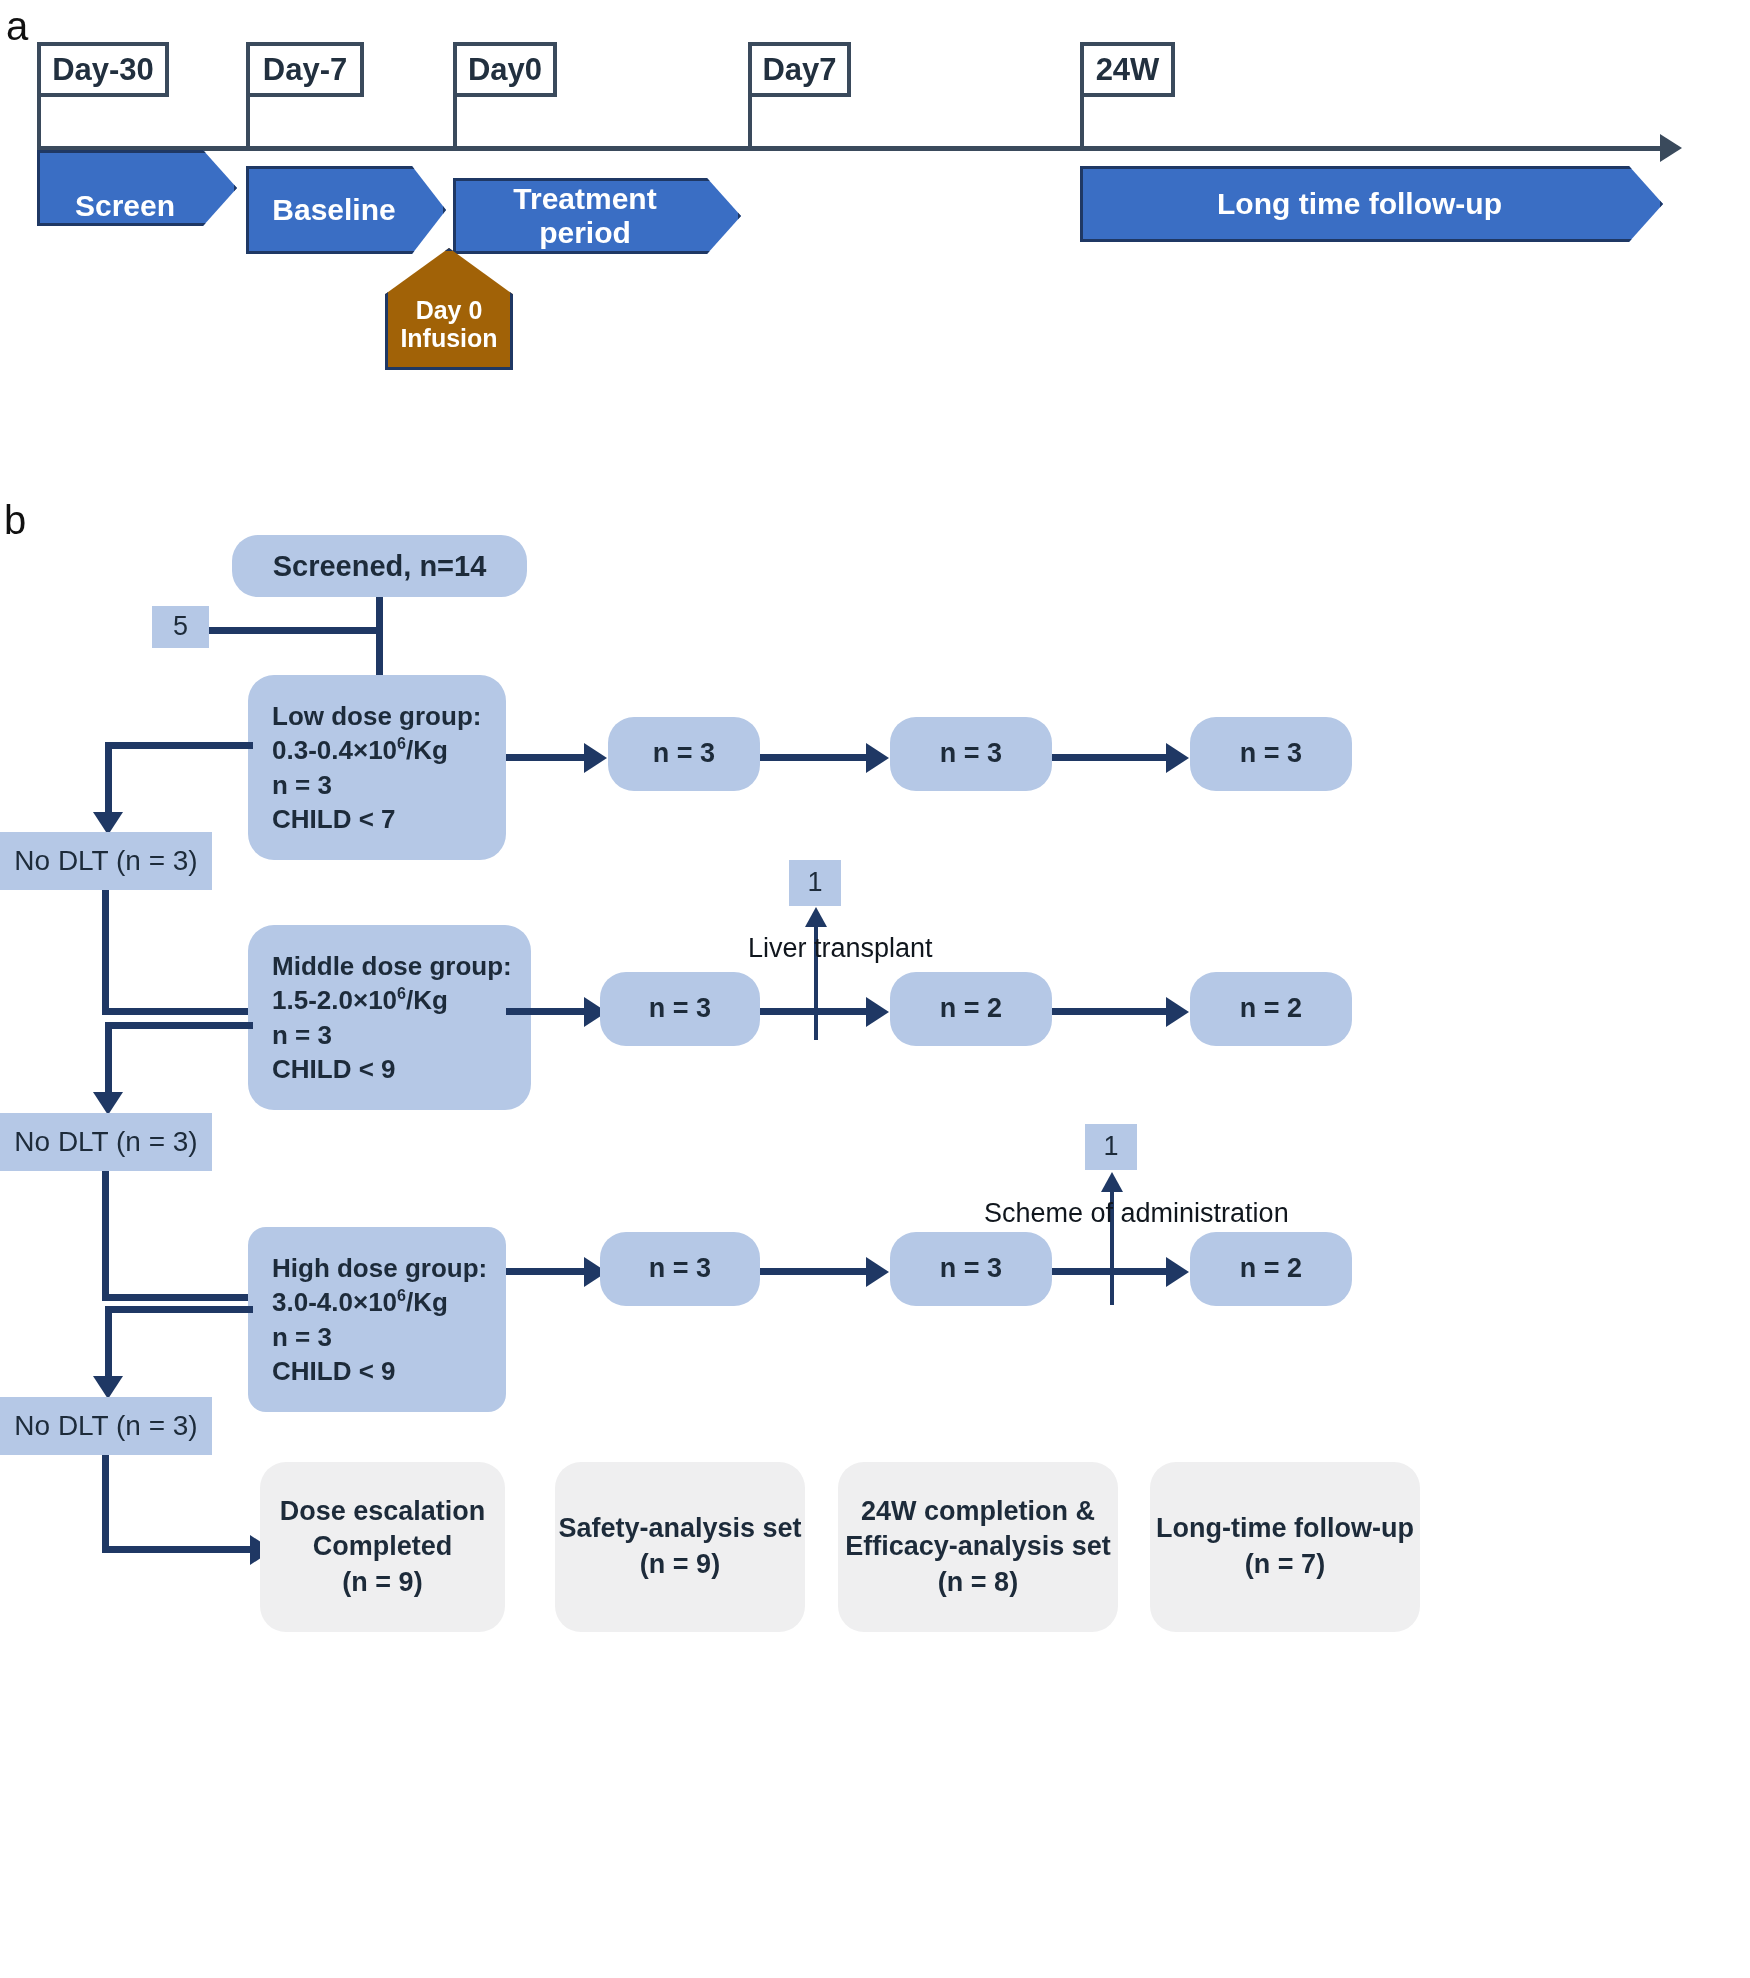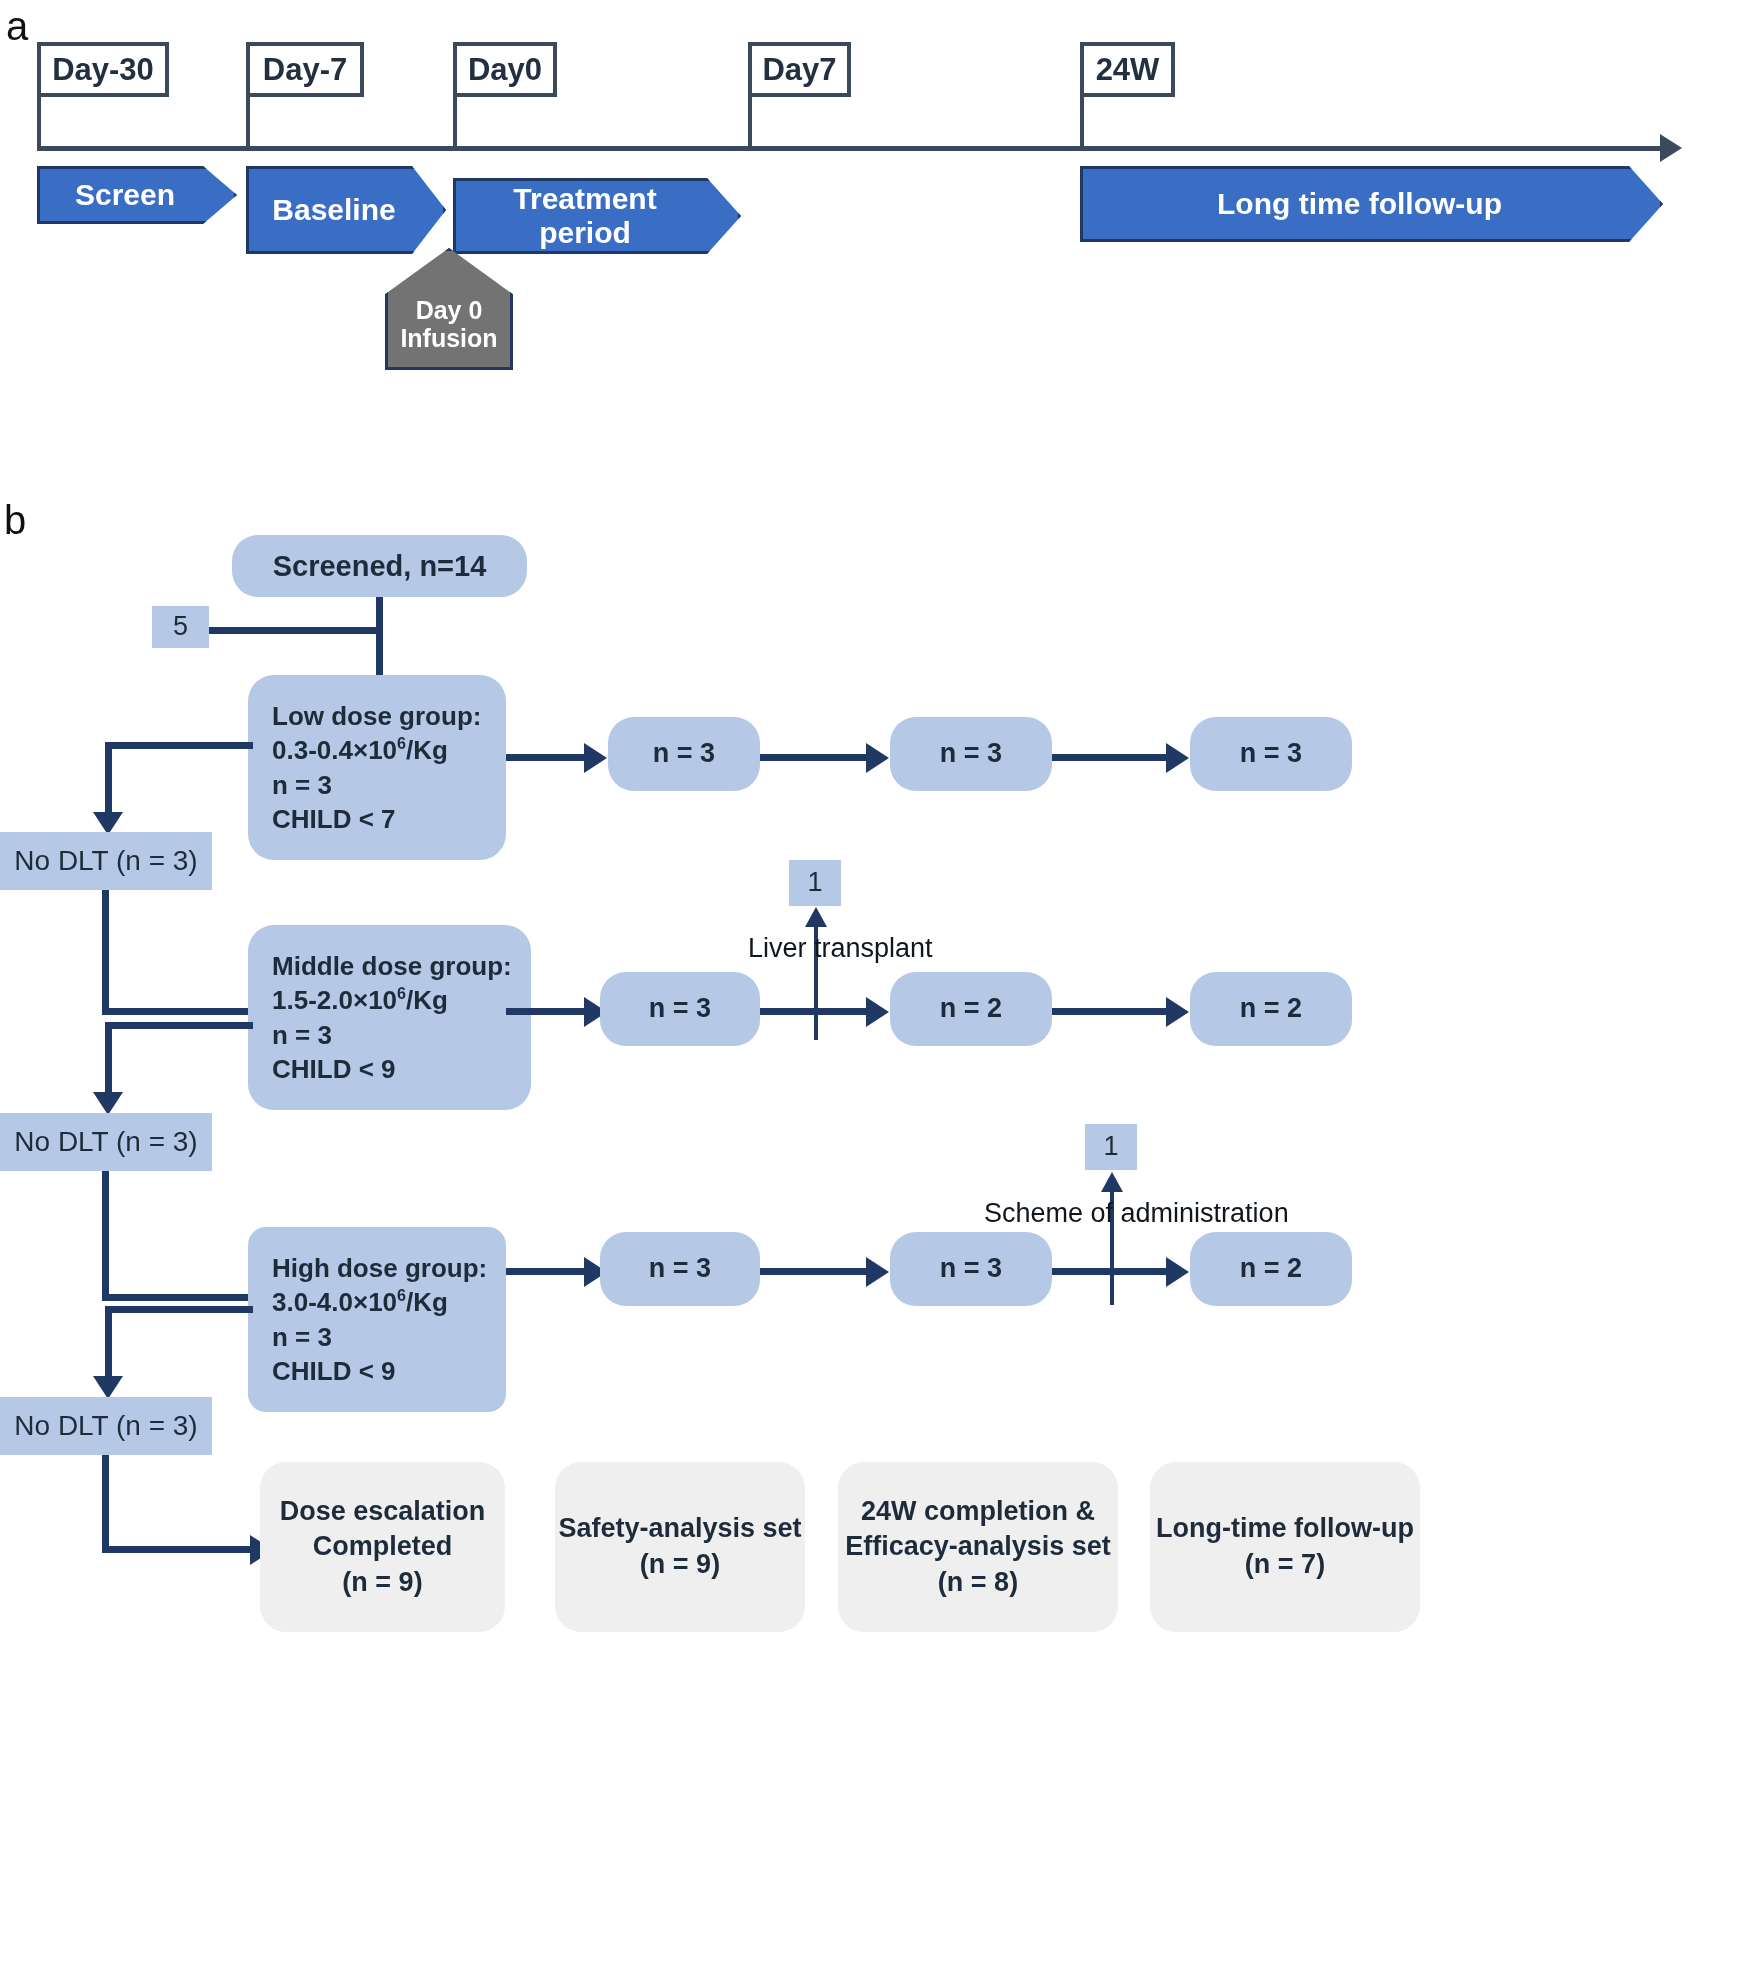--- a/index.html
+++ b/index.html
@@ -31,21 +31,21 @@
     position:absolute;background:#3a6ec4;border:3px solid #1f3864;
     box-sizing:border-box;display:flex;align-items:center;justify-content:center;
     color:#ffffff;font-weight:bold;font-size:30px;text-align:center;line-height:1.15;
     clip-path:polygon(0 0, calc(100% - 34px) 0, 100% 50%, calc(100% - 34px) 100%, 0 100%);
     padding:0 34px 0 10px;
   }
   .chev.last{
     clip-path:polygon(0 0, calc(100% - 34px) 0, 100% 50%, calc(100% - 34px) 100%, 0 100%);
   }
   .infusion{
-    position:absolute;background:#737373;border:3px solid #1f3864;box-sizing:border-box;
+    position:absolute;background:#a16207;border:3px solid #1f3864;box-sizing:border-box;
     clip-path:polygon(50% 0, 100% 38%, 100% 100%, 0 100%, 0 38%);
     display:flex;align-items:flex-end;justify-content:center;
     color:#fff;font-weight:bold;font-size:25px;text-align:center;line-height:1.15;
     padding-bottom:14px;
   }
 
   
   #panelB{position:absolute;left:0;top:420px;width:1750px;height:1558px;}
   .node{
     position:absolute;box-sizing:border-box;display:flex;
@@ -113,21 +113,21 @@
 
   <div class="tick" style="left:37px;top:95px;height:53px;"></div>
   <div class="tick" style="left:246px;top:95px;height:53px;"></div>
   <div class="tick" style="left:453px;top:95px;height:53px;"></div>
   <div class="tick" style="left:748px;top:95px;height:53px;"></div>
   <div class="tick" style="left:1080px;top:95px;height:53px;"></div>
 
   <div class="axis" style="left:37px;top:146px;width:1625px;"></div>
   <div class="axis-head" style="left:1660px;top:134px;"></div>
 
-  <div class="chev" style="left:37px;top:166px;width:200px;height:58px;">
+  <div class="chev" style="left:37px;top:150px;width:200px;height:76px;align-items:flex-end;">
     <span>Screen</span>
   </div>
   <div class="chev" style="left:246px;top:166px;width:200px;height:88px;">
     <span>Baseline</span>
   </div>
   <div class="chev" style="left:453px;top:166px;width:288px;height:76px;margin-top:12px;">
     <span>Treatment period</span>
   </div>
   <div class="chev last" style="left:1080px;top:166px;width:583px;height:76px;">
     <span>Long time follow-up</span>

